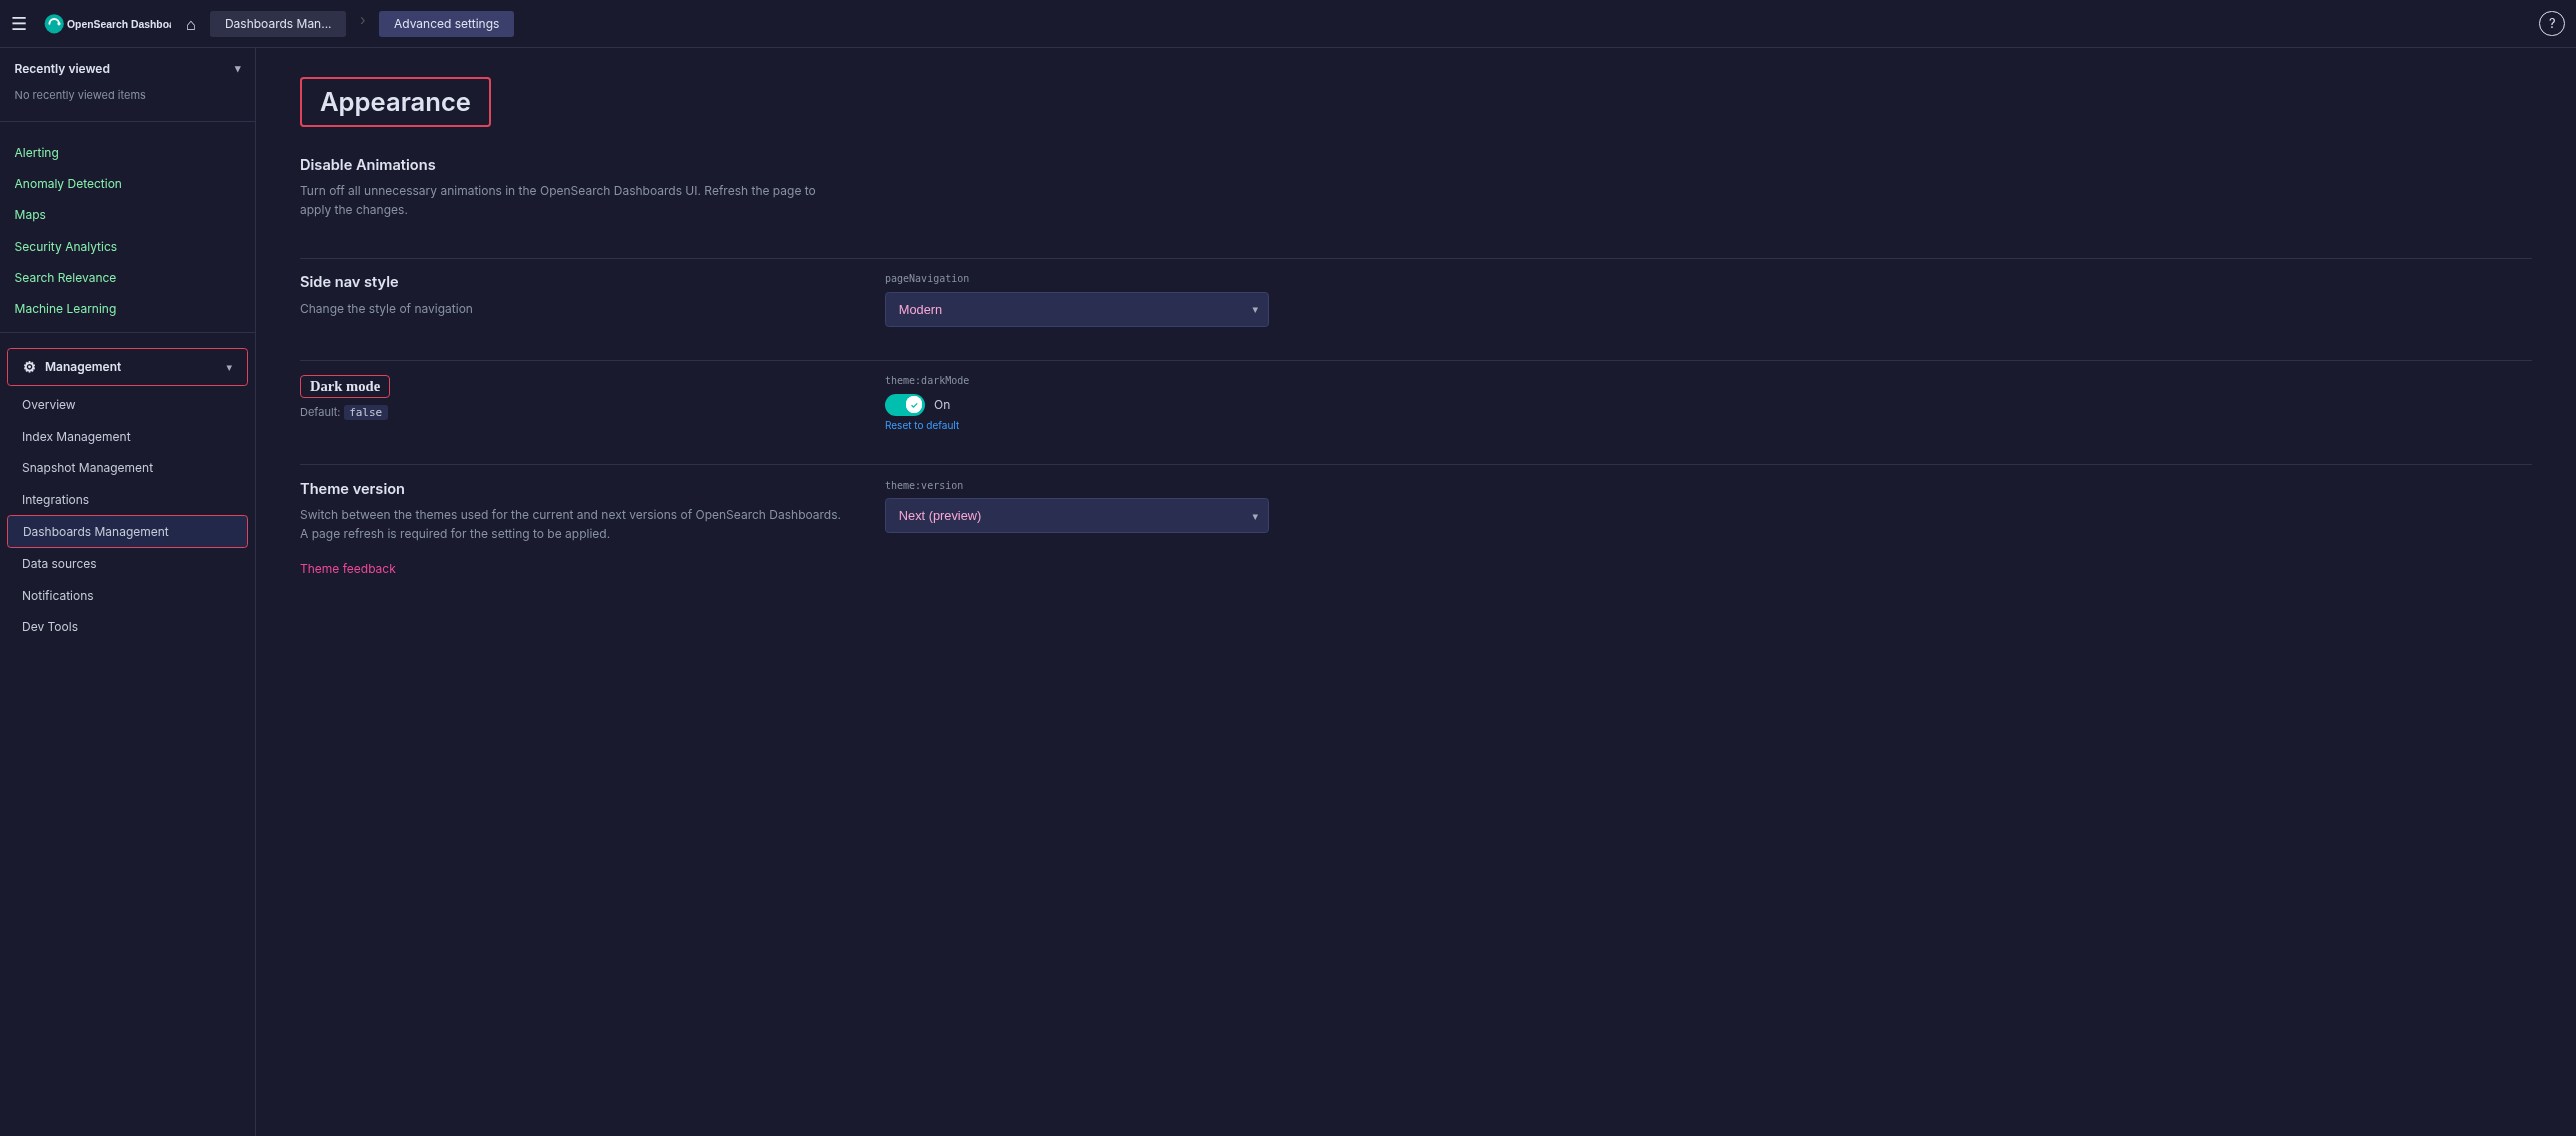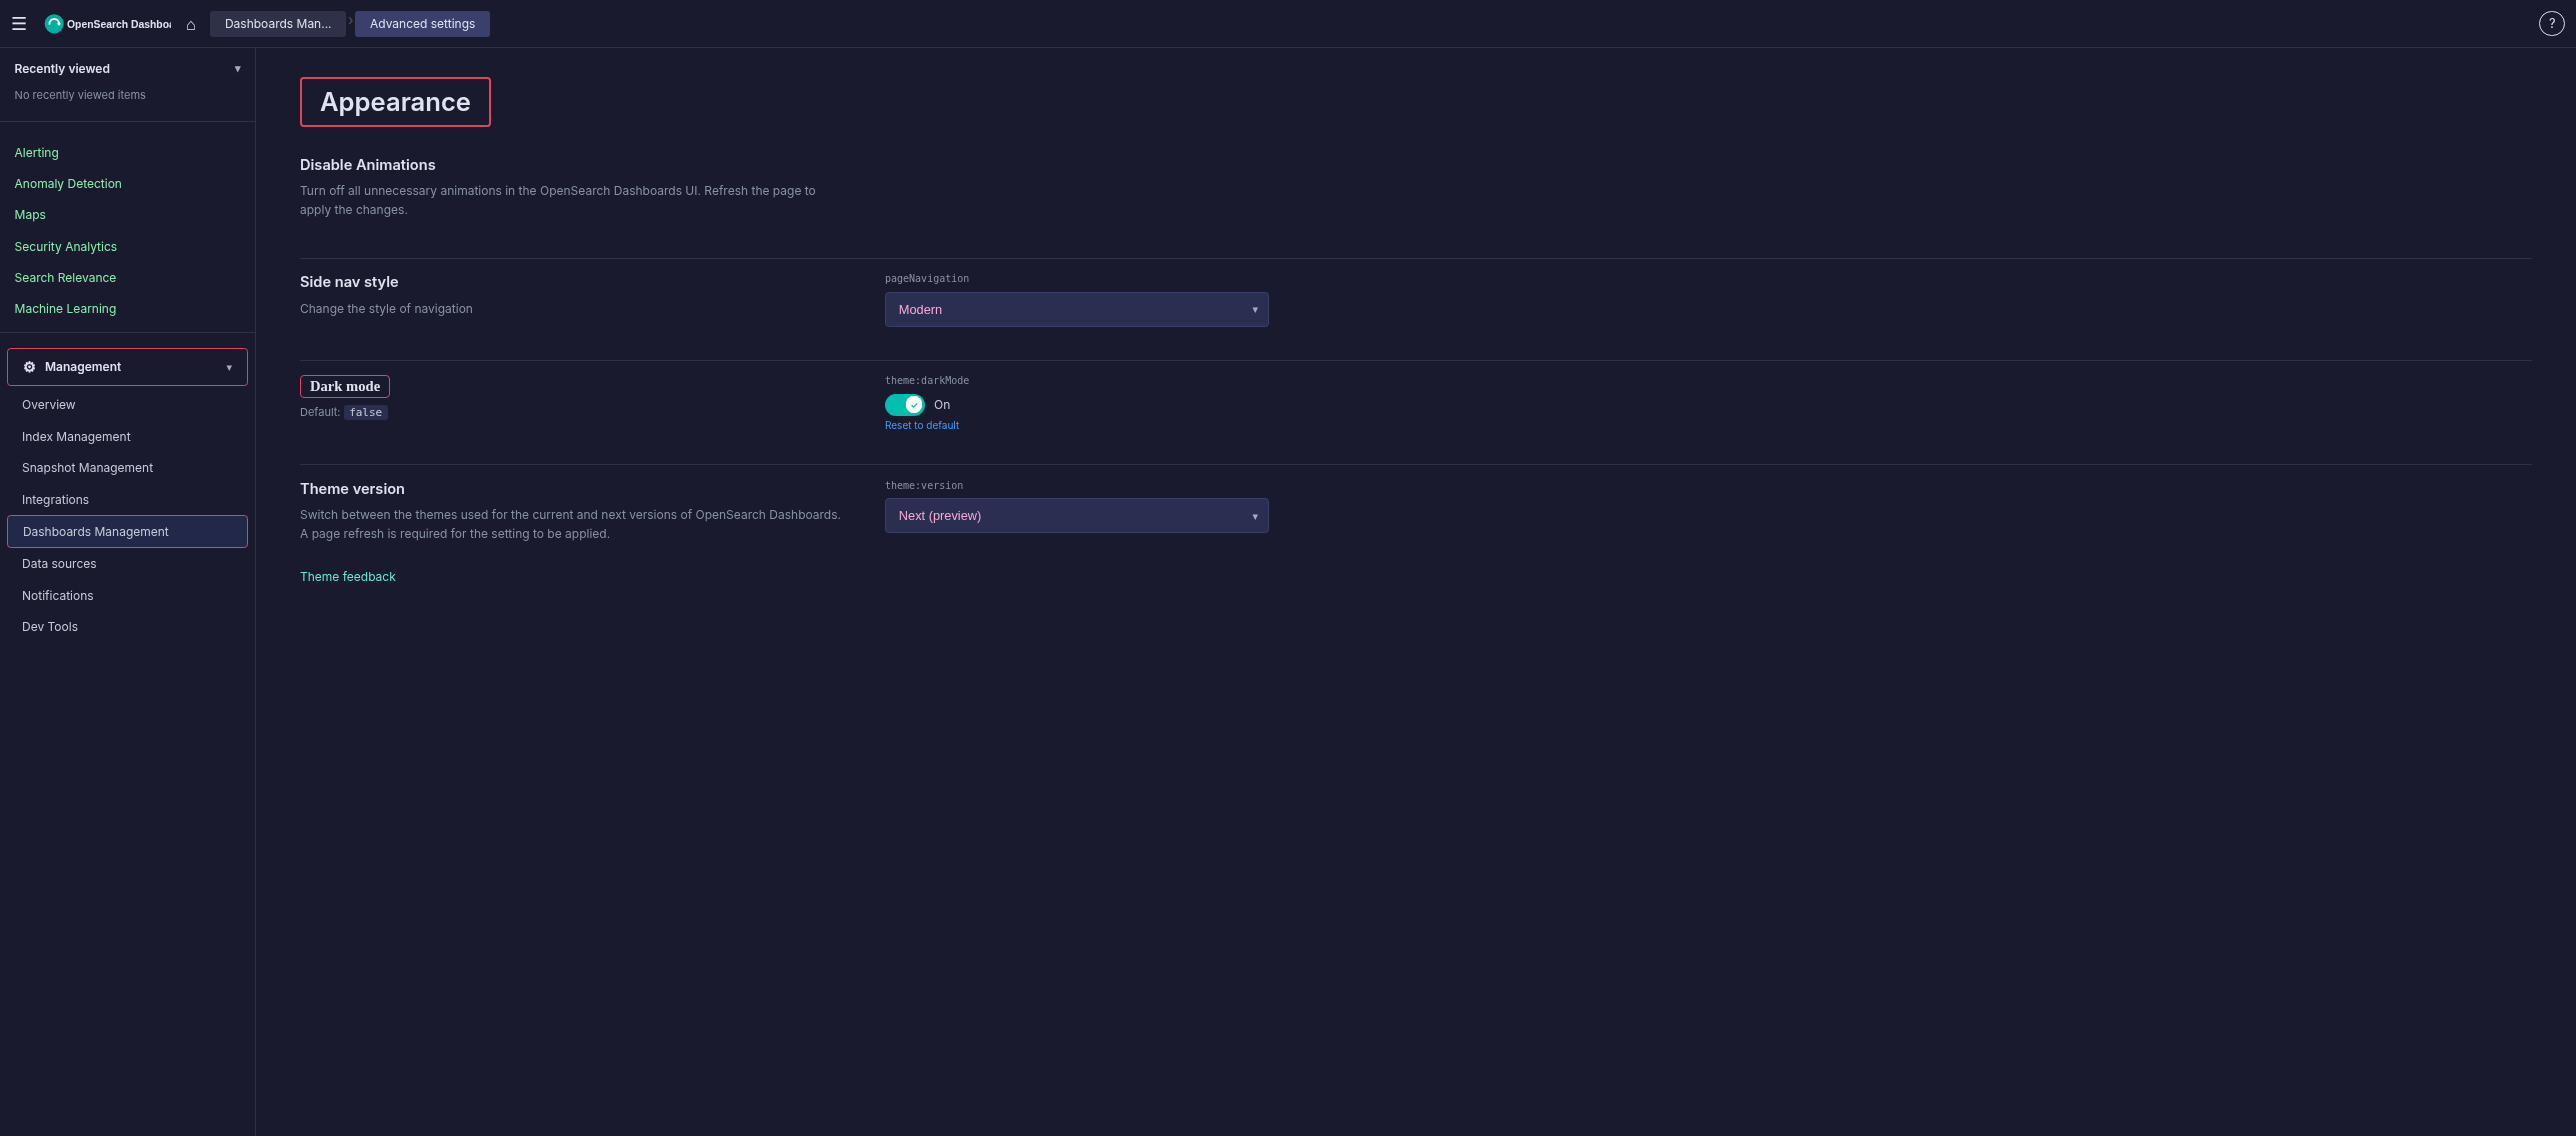--- a/index.html
+++ b/index.html
@@ -40,21 +40,21 @@
       margin-right: 7.3px;
     }
     .topbar-home {
       color: #dde3ef;
       font-size: 16.4px;
       cursor: pointer;
       padding: 5.5px;
     }
     .breadcrumb {
       display: flex;
-      gap: 0;
+      gap: 12px;
     }
     .breadcrumb-item {
       background: #2e3148;
       color: #dde3ef;
       padding: 5.5px 14.6px;
       font-size: 12px;
       border-radius: 2.7px;
       cursor: pointer;
     }
     .breadcrumb-item.active {
@@ -358,25 +358,25 @@
       color: #3b9eff;
       font-size: 10px;
       text-decoration: none;
       cursor: pointer;
       margin-top: 3.7px;
       display: block;
     }
 
     
     .theme-feedback-link {
-      color: #5eead4;
+      color: #ec4899;
       font-size: 12px;
       cursor: pointer;
       text-decoration: none;
-      margin-top: 20px;
+      margin-top: 12px;
       display: inline-block;
     }
 
     .divider {
       border: none;
       border-top: 0.9px solid #2e3148;
       margin: 7.3px 0 14.6px 0;
     }
   </style>
 </head>

